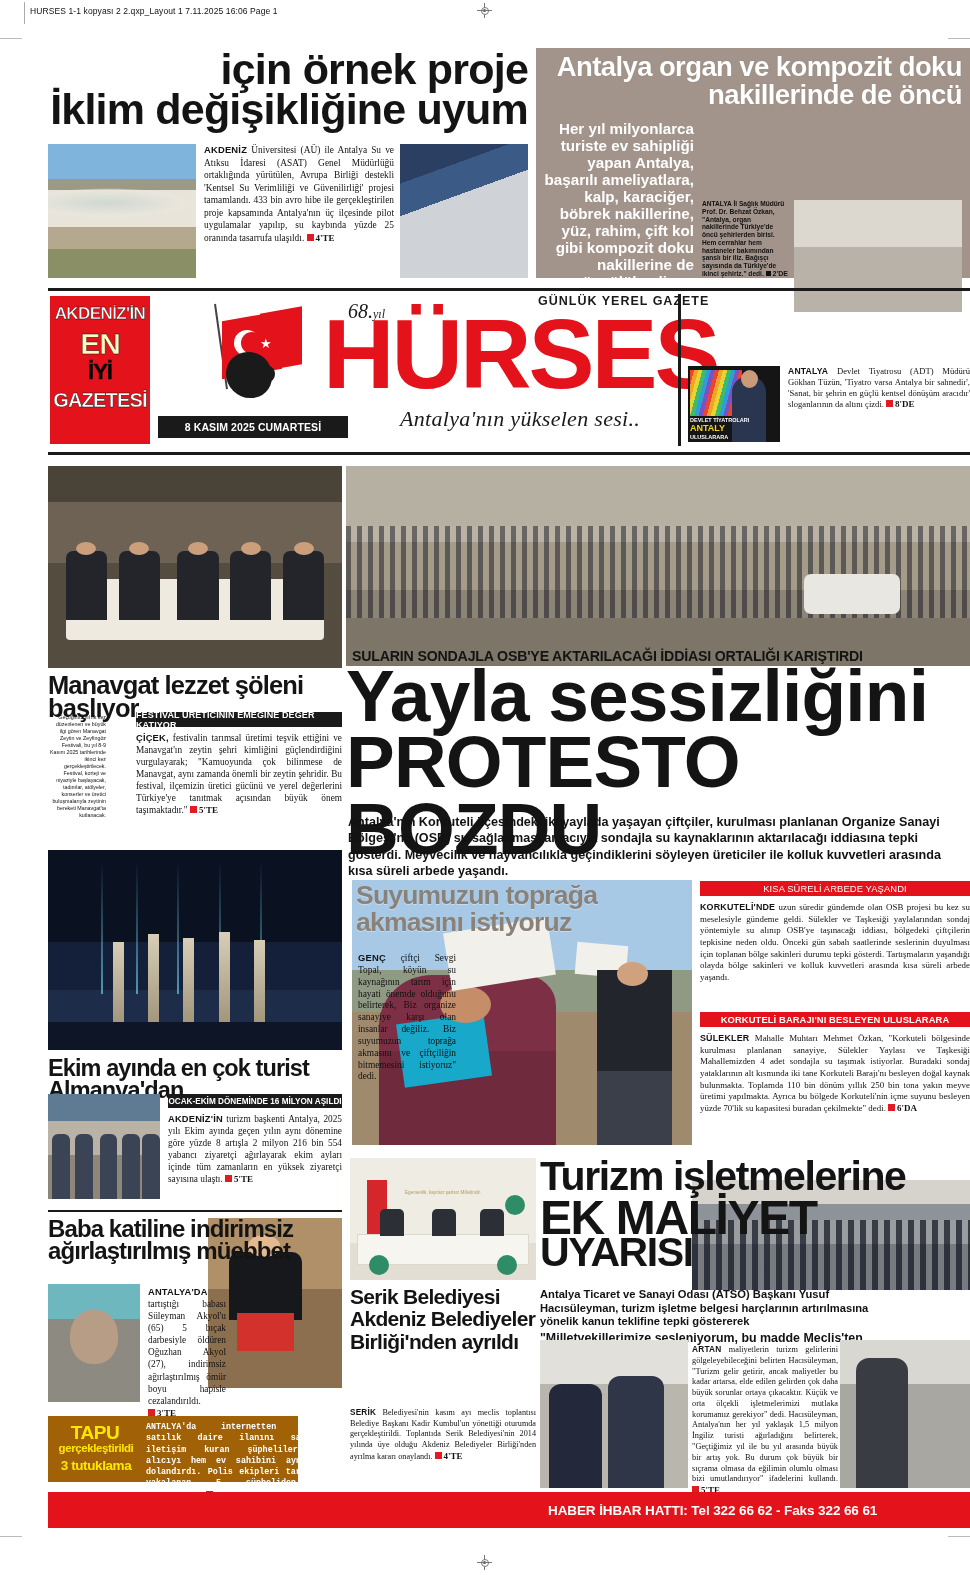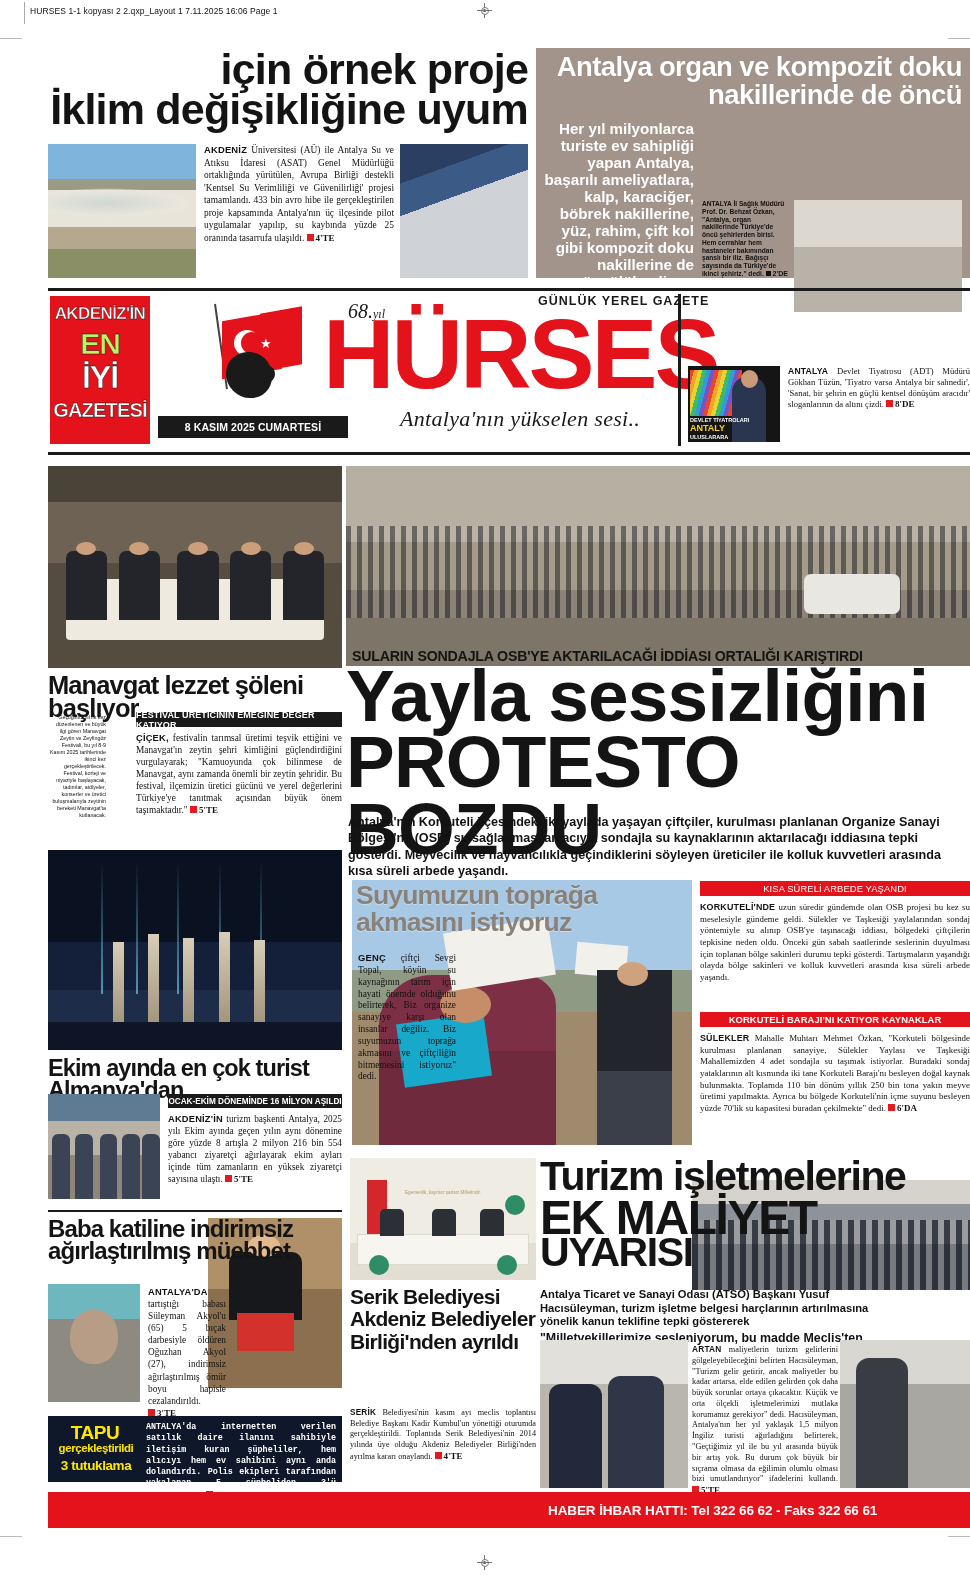--- a/index.html
+++ b/index.html
@@ -73,22 +73,22 @@
   
   #masthead { position:absolute; left:48px; top:288px; width:922px; height:168px; }
   #mh-rule-top { position:absolute; left:0; top:0; width:922px; height:3px; background:#1a1a1a; }
   #mh-rule-bot { position:absolute; left:0; top:164px; width:922px; height:3px; background:#1a1a1a; }
 
   #badge { position:absolute; left:0; top:6px; width:104px; height:152px; background:#e4121a;
      border:2px solid #fff; text-align:center; padding-top:4px; }
   #badge div { font-weight:bold; font-family:"Liberation Sans", sans-serif; line-height:1;
      -webkit-text-stroke:0.4px #111; }
   #badge .b1 { color:#fff; font-size:17px; margin-top:5px; letter-spacing:-.6px; }
-  #badge .b2 { color:#bef264; font-size:30px; margin-top:7px; letter-spacing:-1px; }
-  #badge .b3 { color:#ffffff; font-size:32px; margin-top:2px; letter-spacing:-1px; }
+  #badge .b2 { color:#fef9c3; font-size:30px; margin-top:7px; letter-spacing:-1px; }
+  #badge .b3 { color:#000000; font-size:22px; margin-top:2px; letter-spacing:-1px; }
   #badge .b4 { color:#fff; font-size:20px; margin-top:7px; letter-spacing:-.8px; }
 
   #datebar { position:absolute; left:110px; top:128px; width:190px; height:22px;
      background:#1a1a1a; color:#fff; font-size:10.5px; font-weight:bold;
      display:flex; align-items:center; justify-content:center; letter-spacing:.1px; }
 
   #flag { position:absolute; left:160px; top:16px; width:110px; height:92px; }
   #flag .pole { position:absolute; left:6px; top:0; width:2px; height:86px;
      background:#444; transform:rotate(-8deg); transform-origin:top; }
   #flag .f1 { position:absolute; left:14px; top:12px; width:60px; height:58px; background:#e4121a;
@@ -228,21 +228,21 @@
      background:#17181c; border-radius:10px 10px 0 0; }
   #baba-photo2 .shorts { position:absolute; left:22%; top:56%; width:42%; height:22%; background:#d2322b; }
   #baba-photo2 .fc { position:absolute; left:30%; top:10%; width:24%; height:13%;
      background:#e3b98f; border-radius:50%; }
   #baba-photo { position:absolute; left:0; top:818px; width:92px; height:118px;
      background:linear-gradient(#6fb7bf 0 30%, #8d8a82 30% 100%); }
   #baba-photo .f { position:absolute; left:24%; top:22%; width:52%; height:46%;
      background:#b79d86; border-radius:46%; }
   #baba-tx { position:absolute; left:100px; top:820px; width:78px; font-size:9.3px; line-height:1.3; }
 
-  #tapu { position:absolute; left:0; top:950px; width:294px; height:66px; background:#0f172a; }
+  #tapu { position:absolute; left:0; top:950px; width:250px; height:66px; background:#a16207; }
   #tapu .t1 { position:absolute; left:5px; top:6px; width:84px; text-align:center;
      color:#ffe800; font-size:19px; font-weight:bold; letter-spacing:-.4px; }
   #tapu .t2 { position:absolute; left:2px; top:26px; width:92px; text-align:center;
      color:#ffe800; font-size:11.5px; font-weight:bold; letter-spacing:-.4px; }
   #tapu .t3 { position:absolute; left:2px; top:42px; width:92px; text-align:center;
      color:#ffe800; font-size:13.5px; font-weight:bold; letter-spacing:-.4px; }
   #tapu .tx { position:absolute; left:98px; top:6px; width:190px; color:#fff;
      font-size:8.4px; line-height:1.34; font-weight:bold; text-align:justify;
      font-family:Liberation Mono, monospace; }
   #tapu .tx .sq { background:#e4121a; }
@@ -413,21 +413,21 @@
       <span>çiftçi Sevgi Topal, köyün su kaynağının tarım için hayati önemde olduğunu belirterek, Biz organize sanayiye karşı olan insanlar değiliz. Biz suyumuzun toprağa akmasını ve çiftçiliğin bitmemesini istiyoruz" dedi.</span>
     </div>
   </section>
 
   <div id="box1-hd">KISA SÜRELİ ARBEDE YAŞANDI</div>
   <div id="box1-tx" class="body-serif">
     <span class="lead-word">KORKUTELİ'NDE</span>
     <span>uzun süredir gündemde olan OSB projesi bu kez su meselesiyle gündeme geldi. Sülekler ve Taşkesiği yaylalarından sondaj yöntemiyle su alınıp OSB'ye taşınacağı iddiası, bölgedeki çiftçilerin tepkisine neden oldu. Önceki gün sabah saatlerinde seslerinin duyulması için toplanan bölge sakinleri durumu tepki gösterdi. Tartışmaların yaşandığı olayda bölge sakinleri ve kolluk kuvvetleri arasında kısa süreli arbede yaşandı.</span>
   </div>
 
-  <div id="box2-hd">KORKUTELİ BARAJI'NI KATIYOR KAYNAKLAR</div>
+  <div id="box2-hd">KORKUTELİ BARAJI'NI BESLEYEN ULUSLARARA</div>
   <div id="box2-tx" class="body-serif">
     <span class="lead-word">SÜLEKLER</span>
     <span>Mahalle Muhtarı Mehmet Özkan, "Korkuteli bölgesinde kurulması planlanan sanayiye, Sülekler Yaylası ve Taşkesiği Mahallemizden 4 adet sondajla su taşımak istiyorlar. Buradaki sondaj yataklarının alt kısmında iki tane Korkuteli Barajı'nı besleyen doğal kaynak bulunmakta. Toplamda 110 bin dönüm yıllık 250 bin tona yakın meyve üretimi yapılmakta. Ayrıca bu bölgede Korkuteli'nin içme suyunu besleyen yüzde 70'lik su kapasitesi buradan çekilmekte" dedi.</span>
     <span class="page-ref"><span class="sq"></span><span>6'DA</span></span>
   </div>
 
   <div id="lcol">
 
     <div id="man-photo" class="photo">
       <span class="table"></span>

